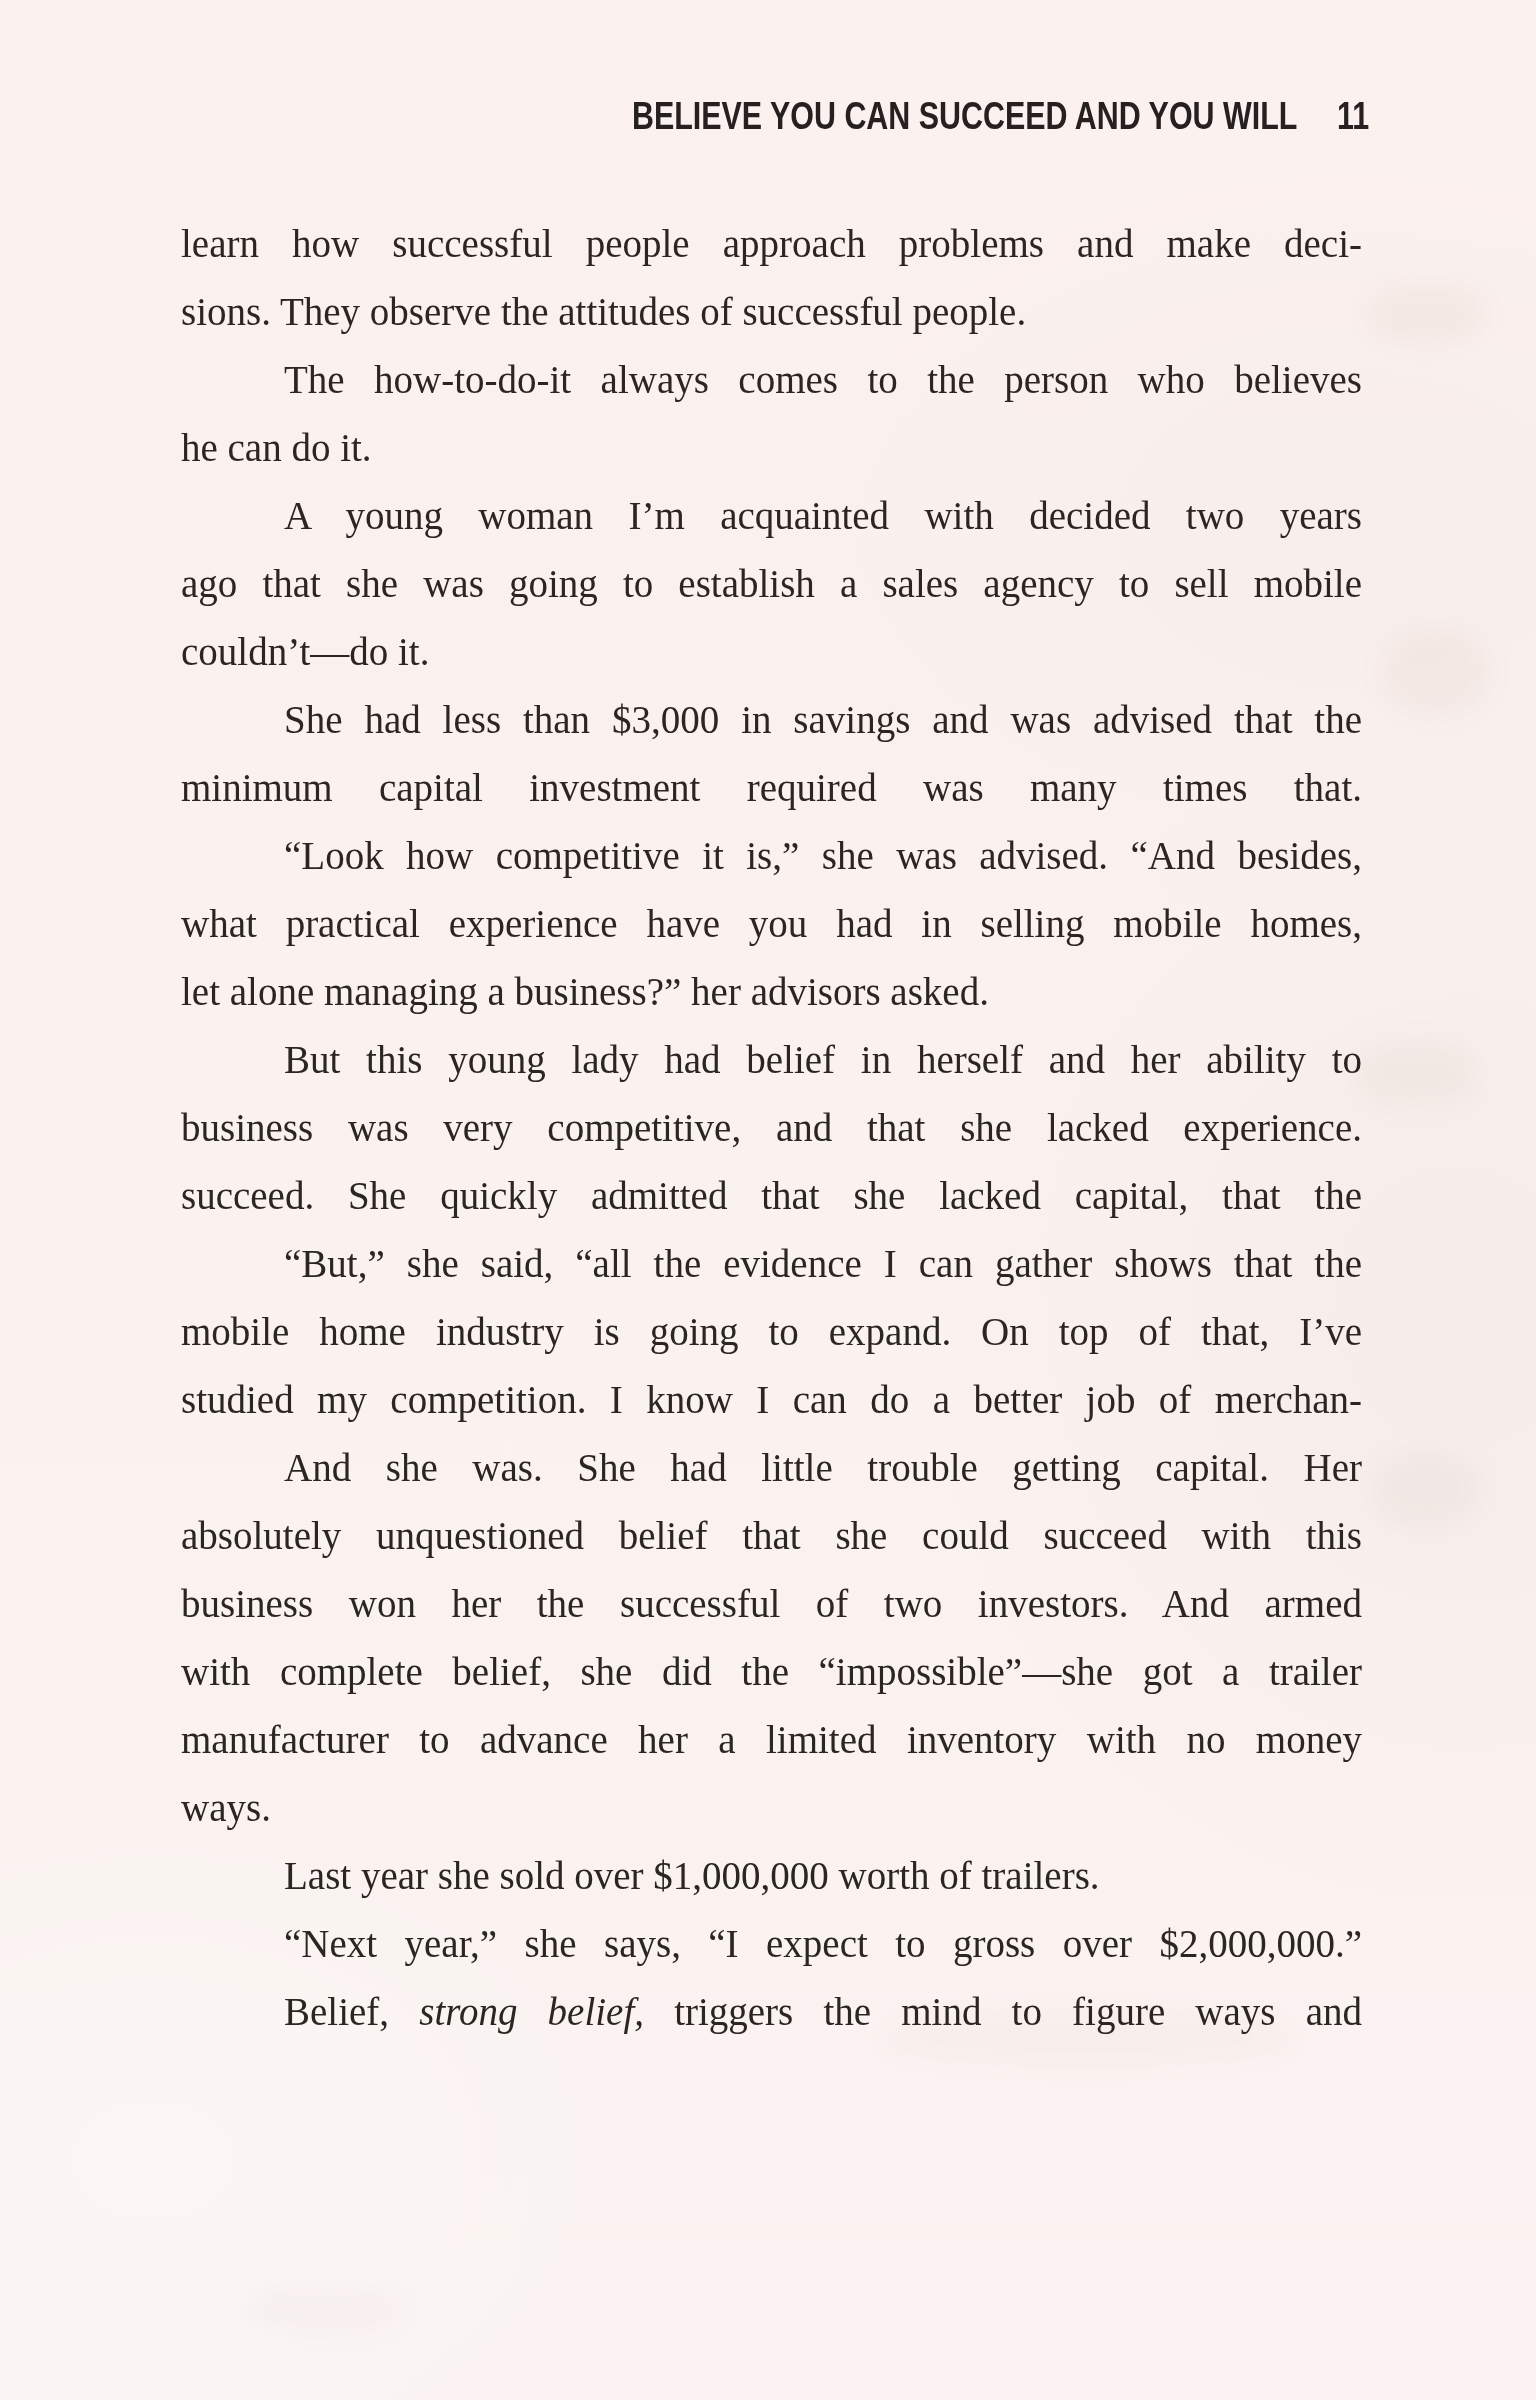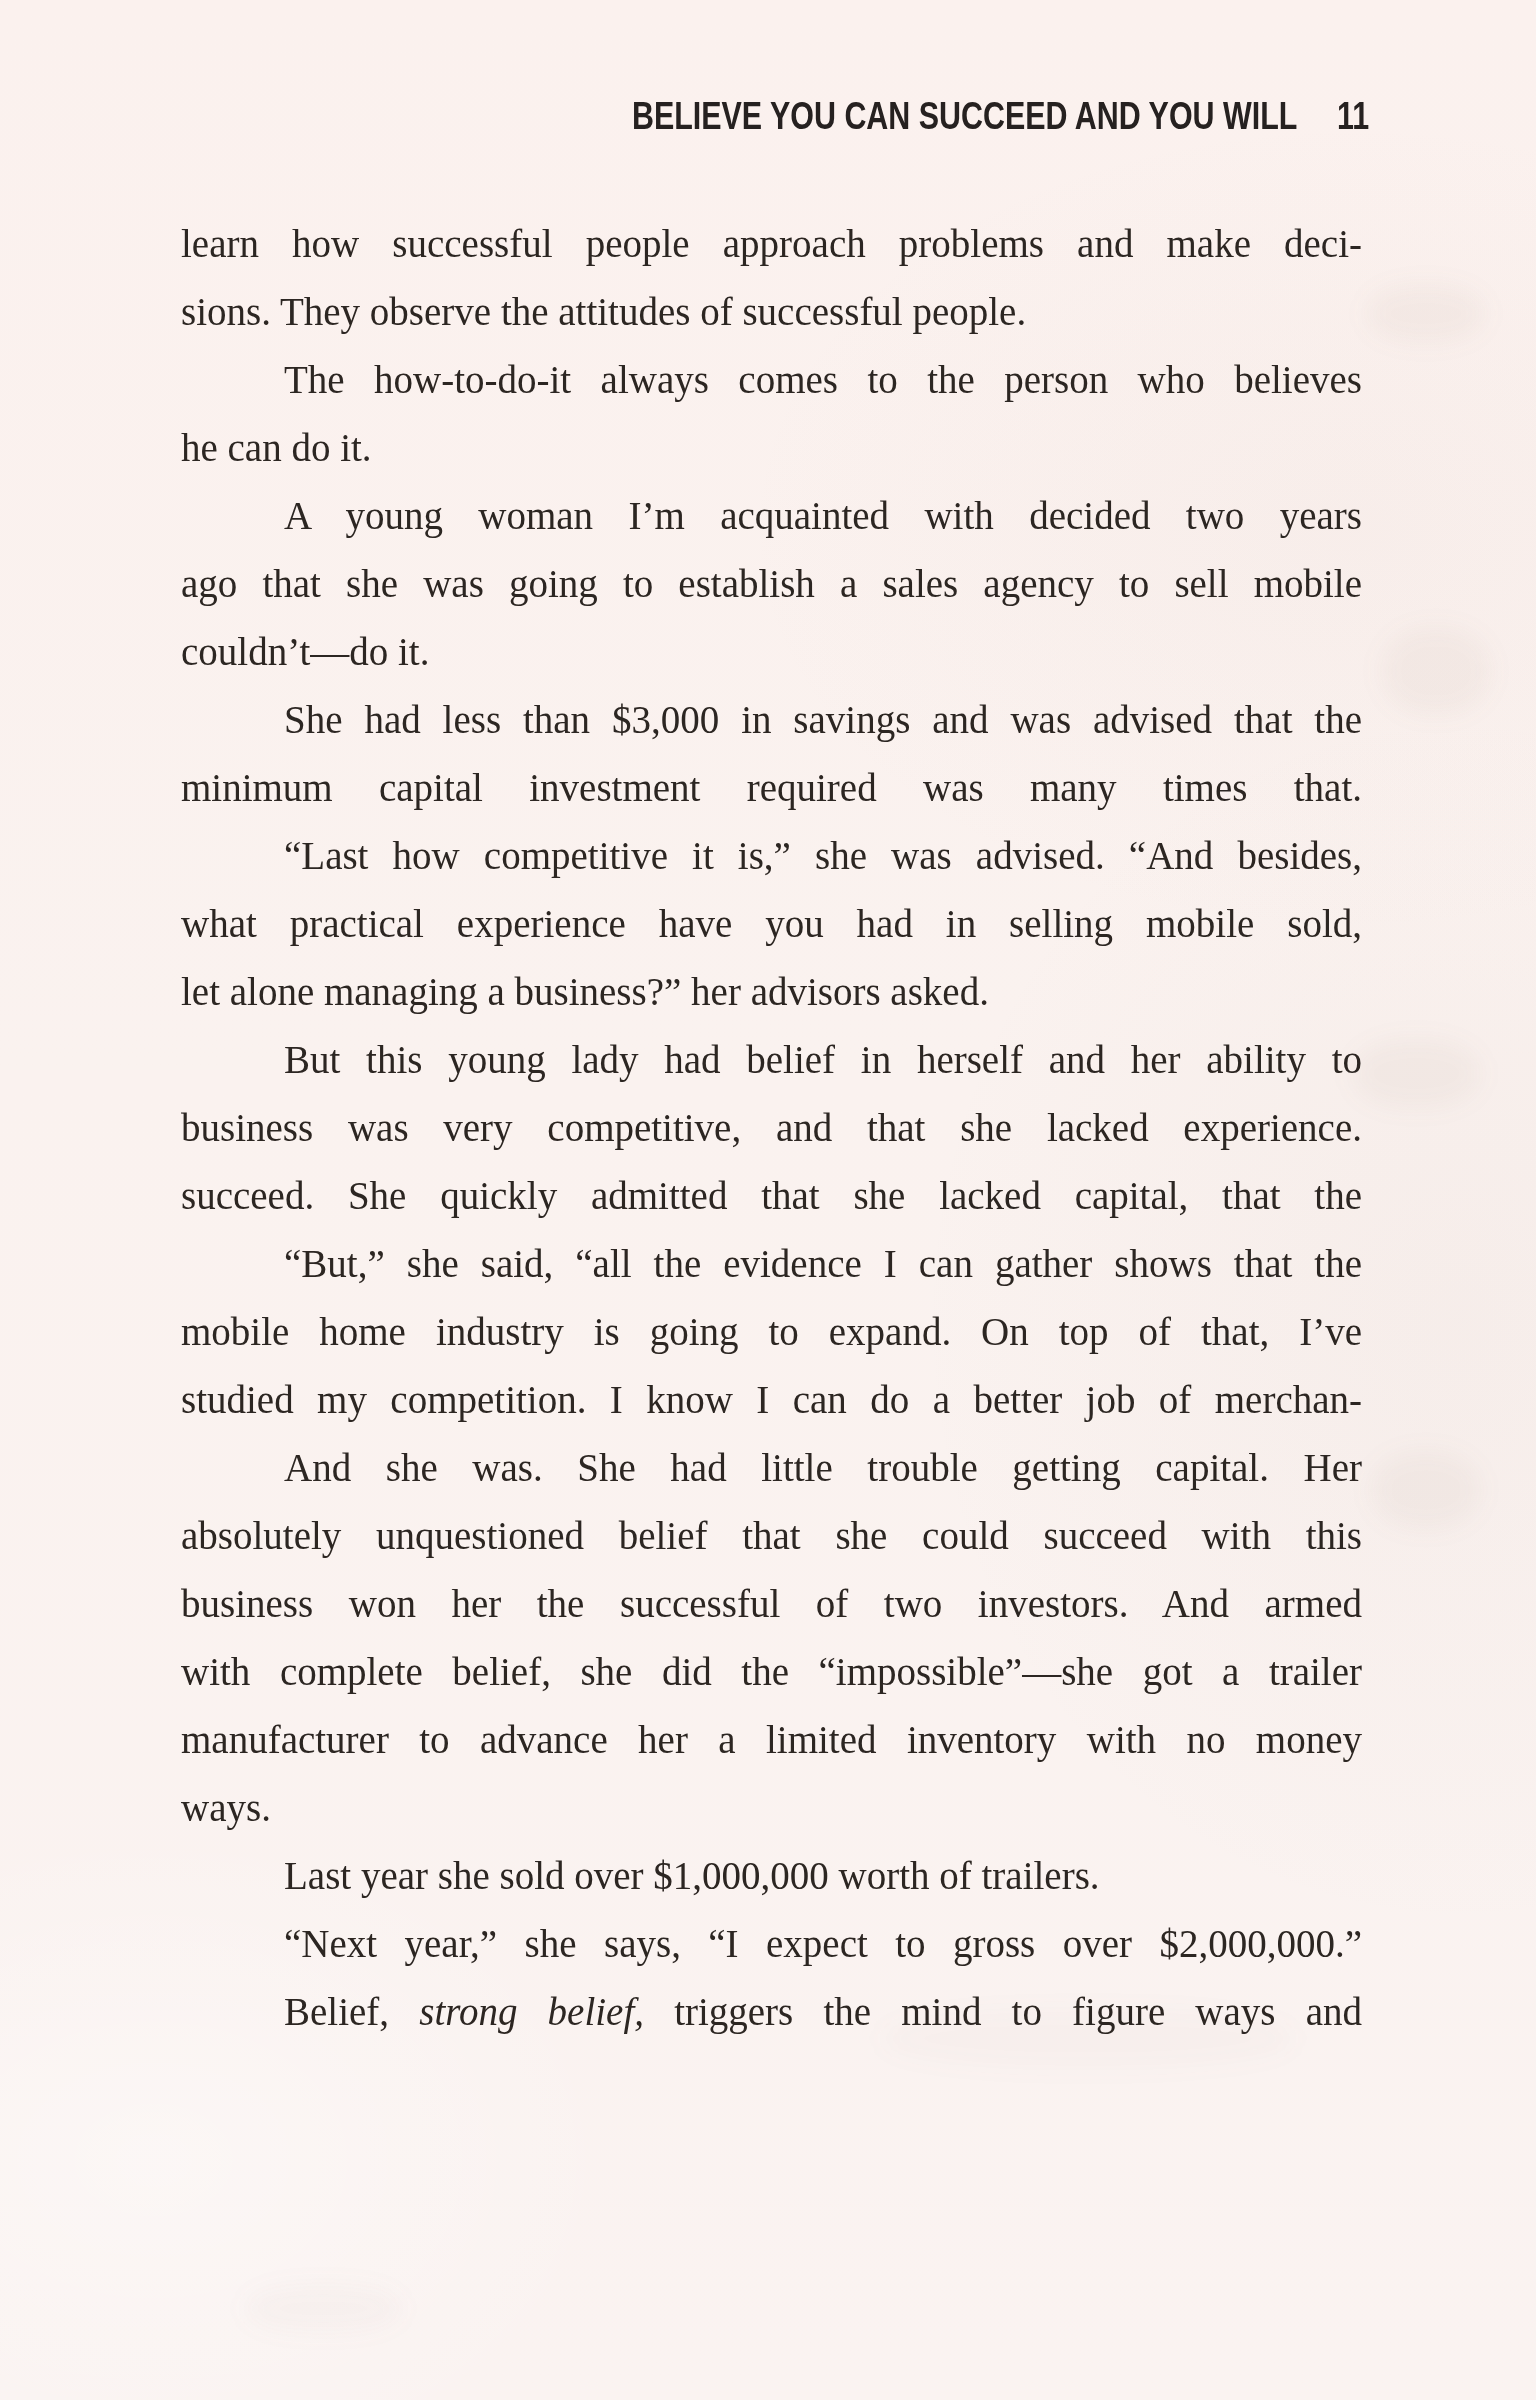--- a/index.html
+++ b/index.html
@@ -106,22 +106,22 @@
       <div class="paragraph">
         <div class="line justify indent">A young woman I’m acquainted with decided two years</div>
         <div class="line justify">ago that she was going to establish a sales agency to sell mobile</div>
         <div class="line">couldn’t—do it.</div>
       </div>
       <div class="paragraph">
         <div class="line justify indent">She had less than $3,000 in savings and was advised that the</div>
         <div class="line justify">minimum capital investment required was many times that.</div>
       </div>
       <div class="paragraph">
-        <div class="line justify indent">“Last how competitive it is,” she was advised. “And besides,</div>
-        <div class="line justify">what practical experience have you had in selling mobile sold,</div>
+        <div class="line justify indent">“Look how competitive it is,” she was advised. “And besides,</div>
+        <div class="line justify">what practical experience have you had in selling mobile homes,</div>
         <div class="line">let alone managing a business?” her advisors asked.</div>
       </div>
       <div class="paragraph">
         <div class="line justify indent">But this young lady had belief in herself and her ability to</div>
         <div class="line justify">business was very competitive, and that she lacked experience.</div>
         <div class="line justify">succeed. She quickly admitted that she lacked capital, that the</div>
       </div>
       <div class="paragraph">
         <div class="line justify indent">“But,” she said, “all the evidence I can gather shows that the</div>
         <div class="line justify">mobile home industry is going to expand. On top of that, I’ve</div>

